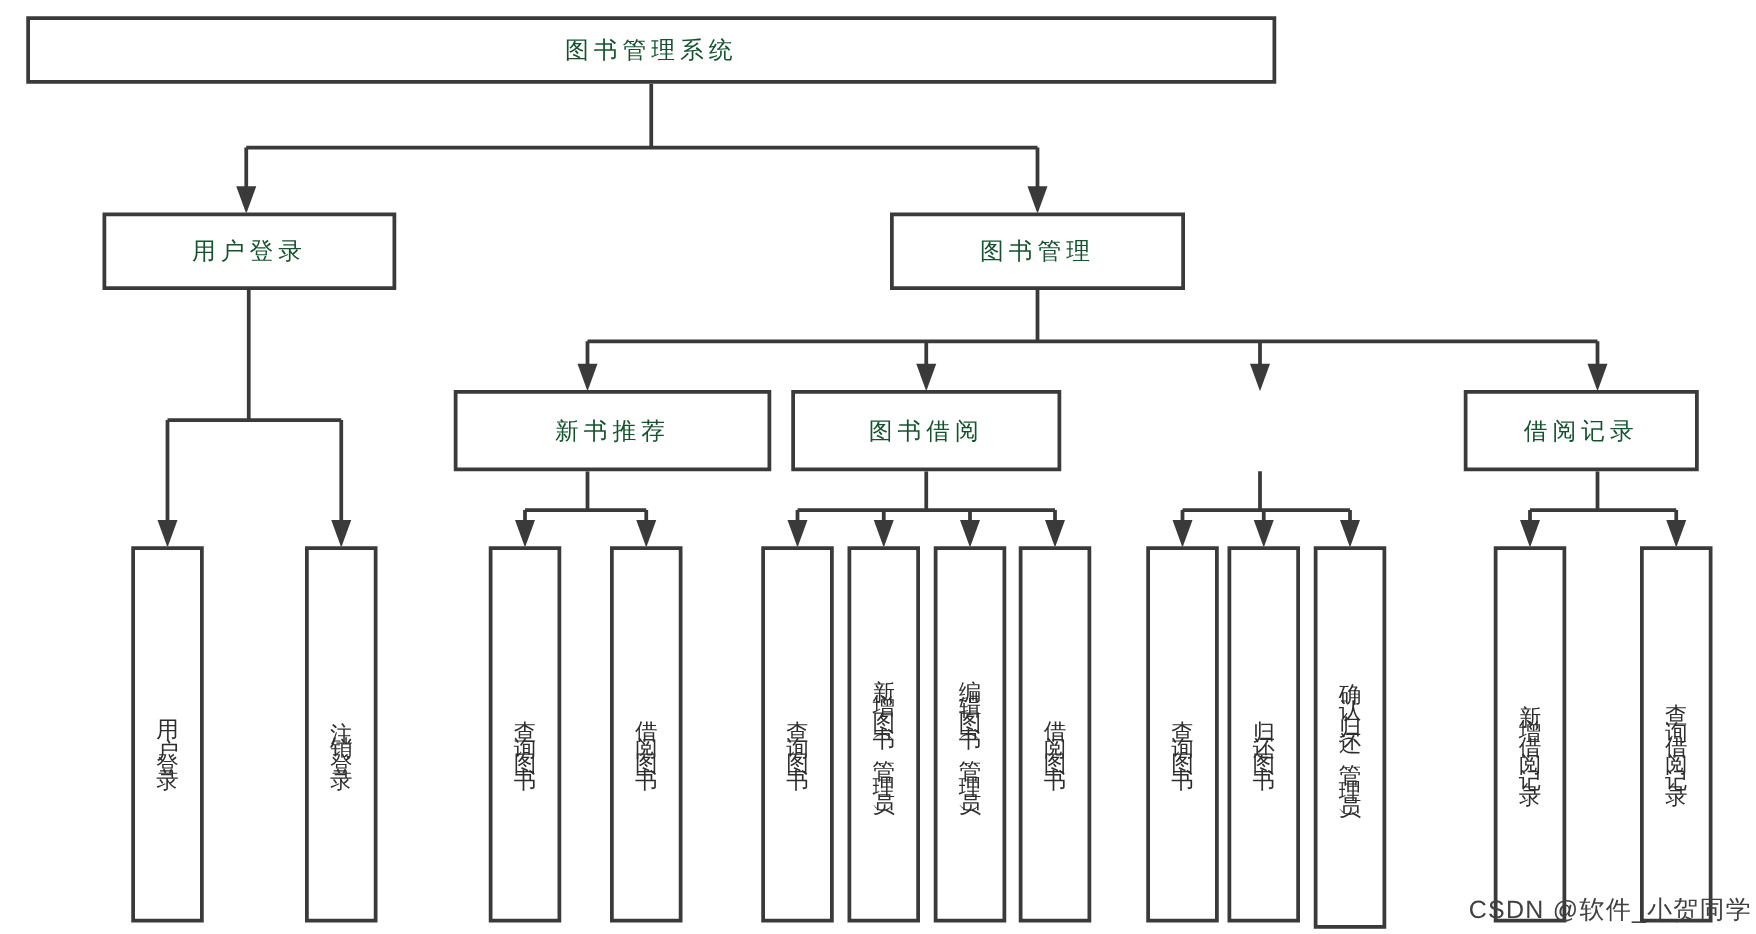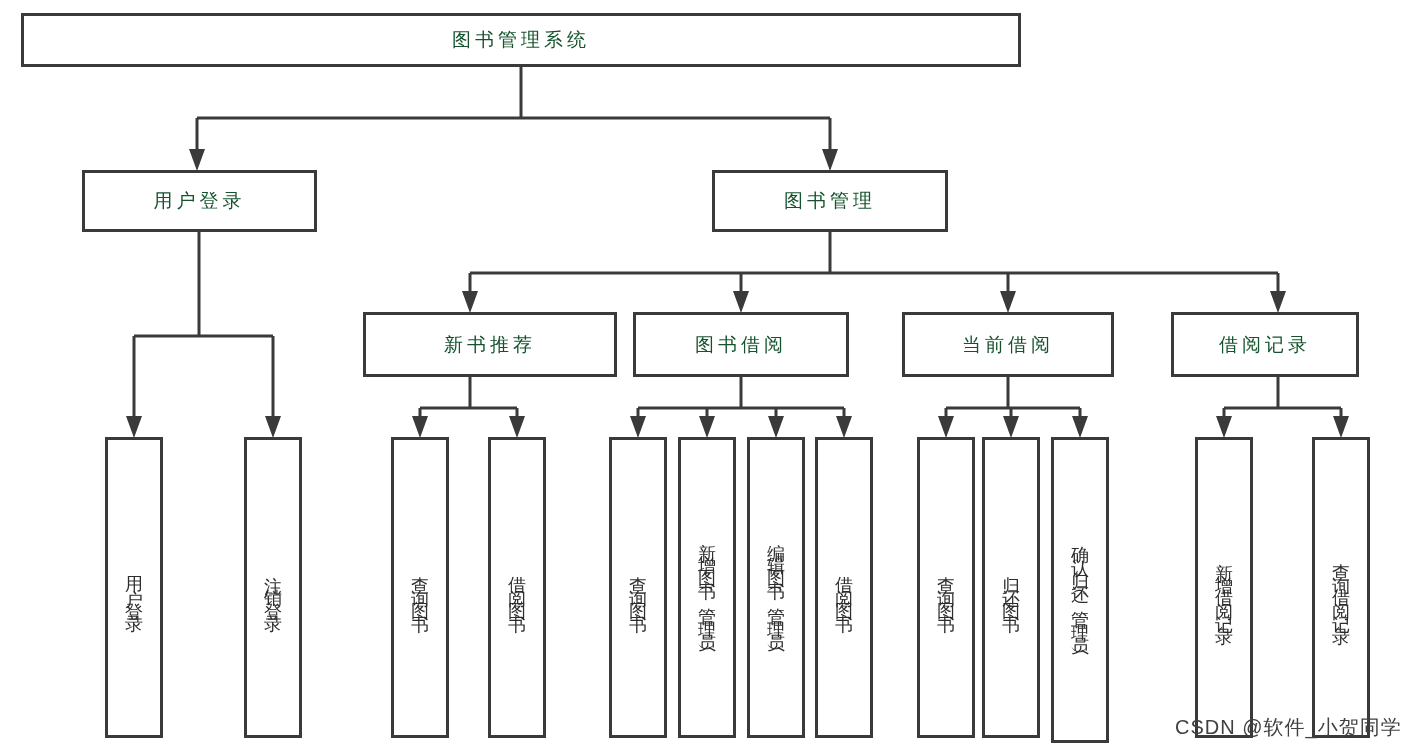--- a/index.html
+++ b/index.html
@@ -119,23 +119,20 @@
   <div class="box" style="left:712px; top:170px; width:236px; height:62px;">
     <span class="hlabel">图书管理</span>
   </div>
 
   <div class="box" style="left:363px; top:312px; width:254px; height:65px;">
     <span class="hlabel">新书推荐</span>
   </div>
   <div class="box" style="left:633px; top:312px; width:216px; height:65px;font-family:Liberation Serif, serif;">
     <span class="hlabel">图书借阅</span>
   </div>
-  <div class="box" style="left:902px; top:312px; width:212px; height:65px;">
-    <span class="hlabel">当前借阅</span>
-  </div>
   <div class="box" style="left:1171px; top:312px; width:188px; height:65px;">
     <span class="hlabel">借阅记录</span>
   </div>
 
   <div class="box leaf" style="left:105px;">
     <span class="vlabel">用户登录</span>
   </div>
   <div class="box leaf" style="left:244px;">
     <span class="vlabel">注销登录</span>
   </div>

